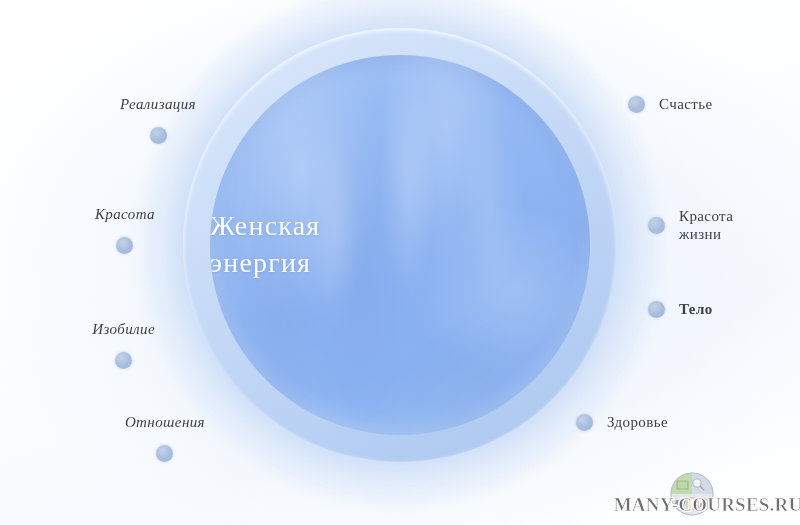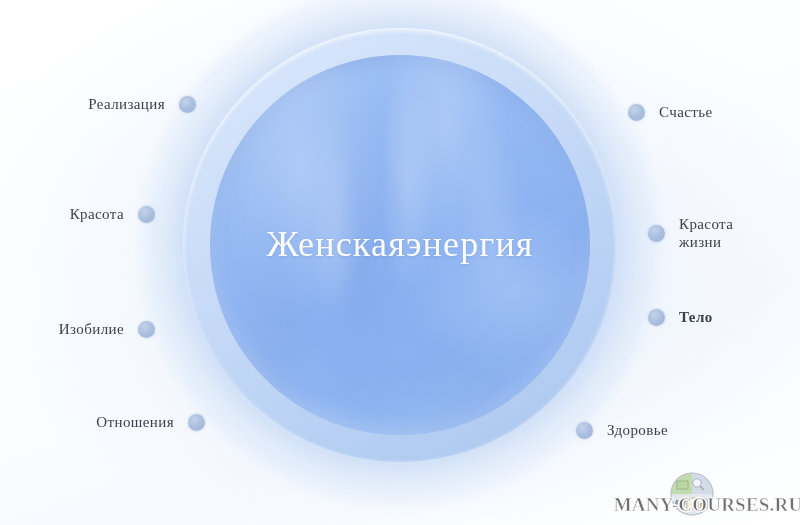--- a/index.html
+++ b/index.html
@@ -120,48 +120,48 @@
       radial-gradient(ellipse 46px 120px at 74% 40%, rgba(255,255,255,0.13) 0%, rgba(255,255,255,0) 72%);
   }
 
   .center-title {
     position: absolute;
     left: 0;
     top: 0;
     width: 380px;
     height: 380px;
     display: flex;
-    flex-direction: row;
-    align-items: center;
+    flex-direction: column;
+    align-items: flex-start;
     justify-content: center;
     color: #ffffff;
     font-family: "Liberation Serif", serif;
-    font-size: 36px;
+    font-size: 28px;
     line-height: 1.32;
     letter-spacing: 1.2px;
     text-shadow: 0 1px 3px rgba(95,135,205,0.35);
     text-align: center;
     user-select: none;
   }
   .center-title .ln { display: block; }
 
   
   .node {
     position: absolute;
     display: flex;
     align-items: center;
     gap: 14px;
     font-family: "Liberation Serif", serif;
     font-size: 15px;
     color: #3a3f4a;
     white-space: nowrap;
     letter-spacing: .4px;
   }
-  .node.left  { flex-direction: row; justify-content: flex-end; }
-  .node.right { flex-direction: row; justify-content: flex-start; margin-top: 8px; }
+  .node.left  { flex-direction: column; justify-content: flex-end; font-style: italic; }
+  .node.right { flex-direction: row; justify-content: flex-start; }
 
   .node .label { line-height: 1.22; }
   .node.left  .label { text-align: right; }
   .node.right .label { text-align: left; }
   .node .label .l2 { display: block; }
 
   .dot {
     width: 17px;
     height: 17px;
     flex: 0 0 17px;

